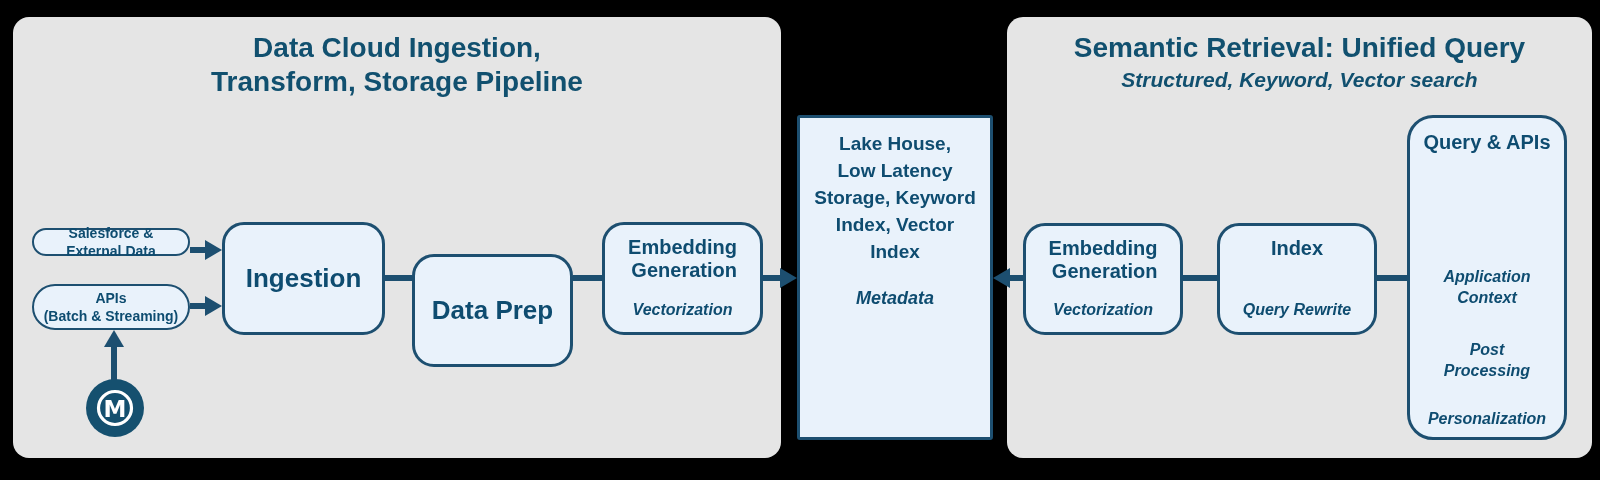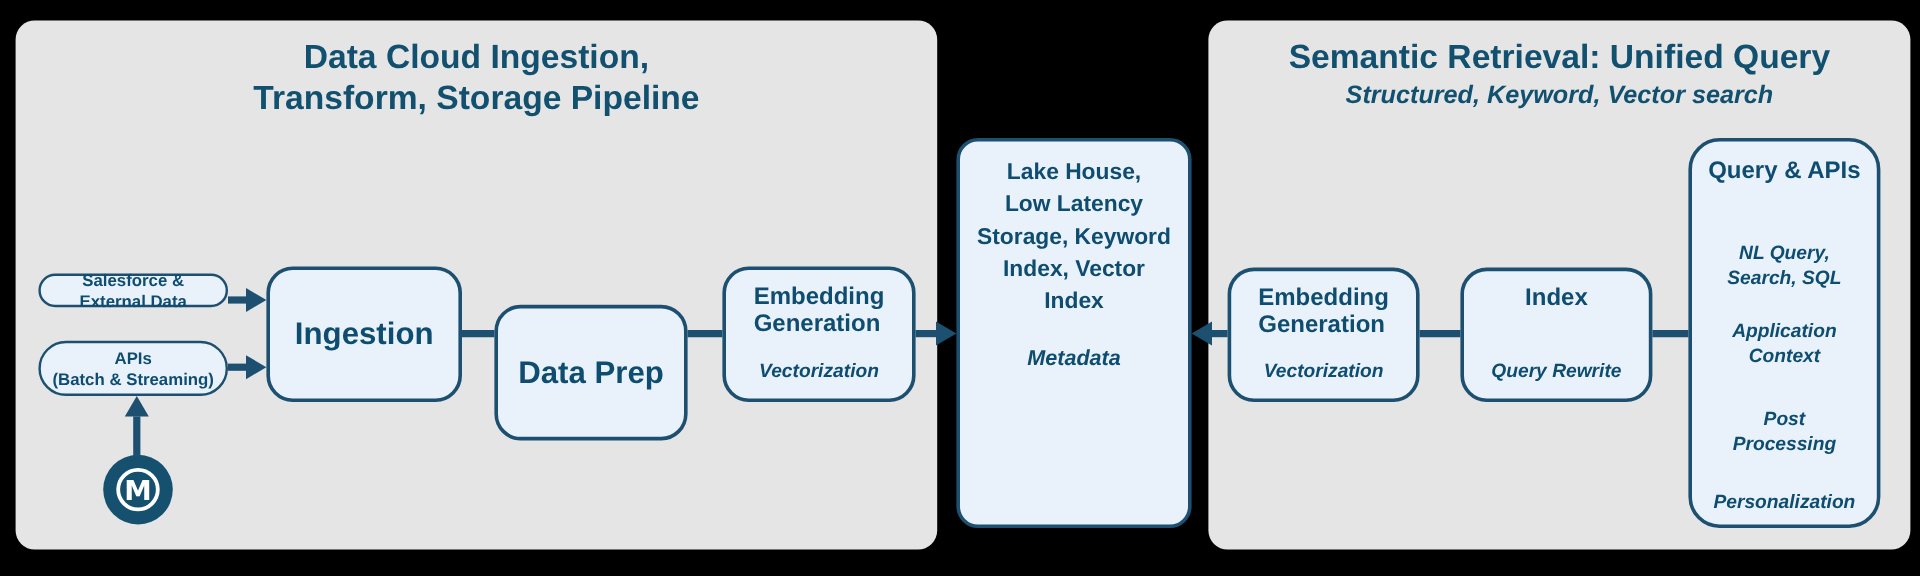--- a/index.html
+++ b/index.html
@@ -22,33 +22,33 @@
   .pill{
     position:absolute;background:#e9f2fb;border:2.5px solid #1d4f70;border-radius:23px;
     box-sizing:border-box;display:flex;align-items:center;justify-content:center;
     text-align:center;font-size:14px;font-weight:700;line-height:1.3;white-space:pre-line;
   }
   #pill-salesforce{left:32px;top:228px;width:158px;height:28px;}
   #pill-apis{left:32px;top:284px;width:158px;height:46px;}
   .node{
     position:absolute;background:#e9f2fb;border:3px solid #1d4f70;border-radius:22px;
     box-sizing:border-box;display:flex;flex-direction:column;align-items:center;
-    justify-content:center;text-align:left;
+    justify-content:center;text-align:right;
   }
   #node-ingestion{left:222px;top:222px;width:163px;height:113px;}
   #node-dataprep{left:412px;top:222px;width:161px;height:113px;margin-top:32px;}
   #node-embedgen-l{left:602px;top:222px;width:161px;height:113px;}
   #node-embedgen-r{left:1023px;top:223px;width:160px;height:112px;}
   #node-filter{left:1217px;top:223px;width:160px;height:112px;}
   .node-split{justify-content:space-between;padding:11px 4px 13px 4px;}
   .node-label{font-size:26px;font-weight:700;line-height:1.15;white-space:pre-line;}
   .node-label-sm{font-size:20px;font-weight:700;line-height:1.15;white-space:pre-line;}
   .node-sublabel{font-style:italic;font-weight:600;font-size:16px;}
   .tallbox{
-    position:absolute;background:#e9f2fb;border:3px solid #1d4f70;border-radius:18px;
+    position:absolute;background:#e9f2fb;border:3px solid #1d4f70;border-radius:3px;
     box-sizing:border-box;text-align:center;
   }
   #storage-box{left:797px;top:115px;width:196px;height:325px;}
   .storage-title{position:absolute;top:13px;left:0;right:0;font-size:19px;font-weight:700;line-height:1.42;white-space:pre-line;}
   .storage-metadata{position:absolute;top:170px;left:0;right:0;font-style:italic;font-weight:600;font-size:18px;}
   .storage-bottom{position:absolute;top:240px;left:0;right:0;font-style:italic;font-weight:600;font-size:18px;line-height:1.5;white-space:pre-line;}
   #queryapis-box{left:1407px;top:115px;width:160px;height:325px;border-radius:26px;}
   .qa-title{position:absolute;top:13px;left:0;right:0;font-size:20px;font-weight:700;}
   .qa-item{position:absolute;left:0;right:0;font-style:italic;font-weight:600;font-size:16px;line-height:1.32;white-space:pre-line;text-align:center;}
   #qa-item-0{top:83px;}
@@ -104,22 +104,20 @@
 Generation</div>
     <div class="node-sublabel">Vectorization</div>
   </div>
   <div class="node node-split" id="node-filter">
     <div class="node-label-sm">Index</div>
     <div class="node-sublabel">Query Rewrite</div>
   </div>
 
   <div class="tallbox" id="queryapis-box">
     <div class="qa-title">Query &amp; APIs</div>
-    <div class="qa-item" id="qa-item-0">NL Query,
-Search, SQL</div>
     <div class="qa-item" id="qa-item-1">Application
 Context</div>
     <div class="qa-item" id="qa-item-2">Post
 Processing</div>
     <div class="qa-item" id="qa-item-3">Personalization</div>
   </div>
 
   <svg id="mulesoft-logo" viewBox="0 0 60 60">
     <circle cx="30" cy="30" r="29" fill="#15506f"></circle>
     <circle cx="30" cy="30" r="16.5" fill="none" stroke="#ffffff" stroke-width="3.2"></circle>

